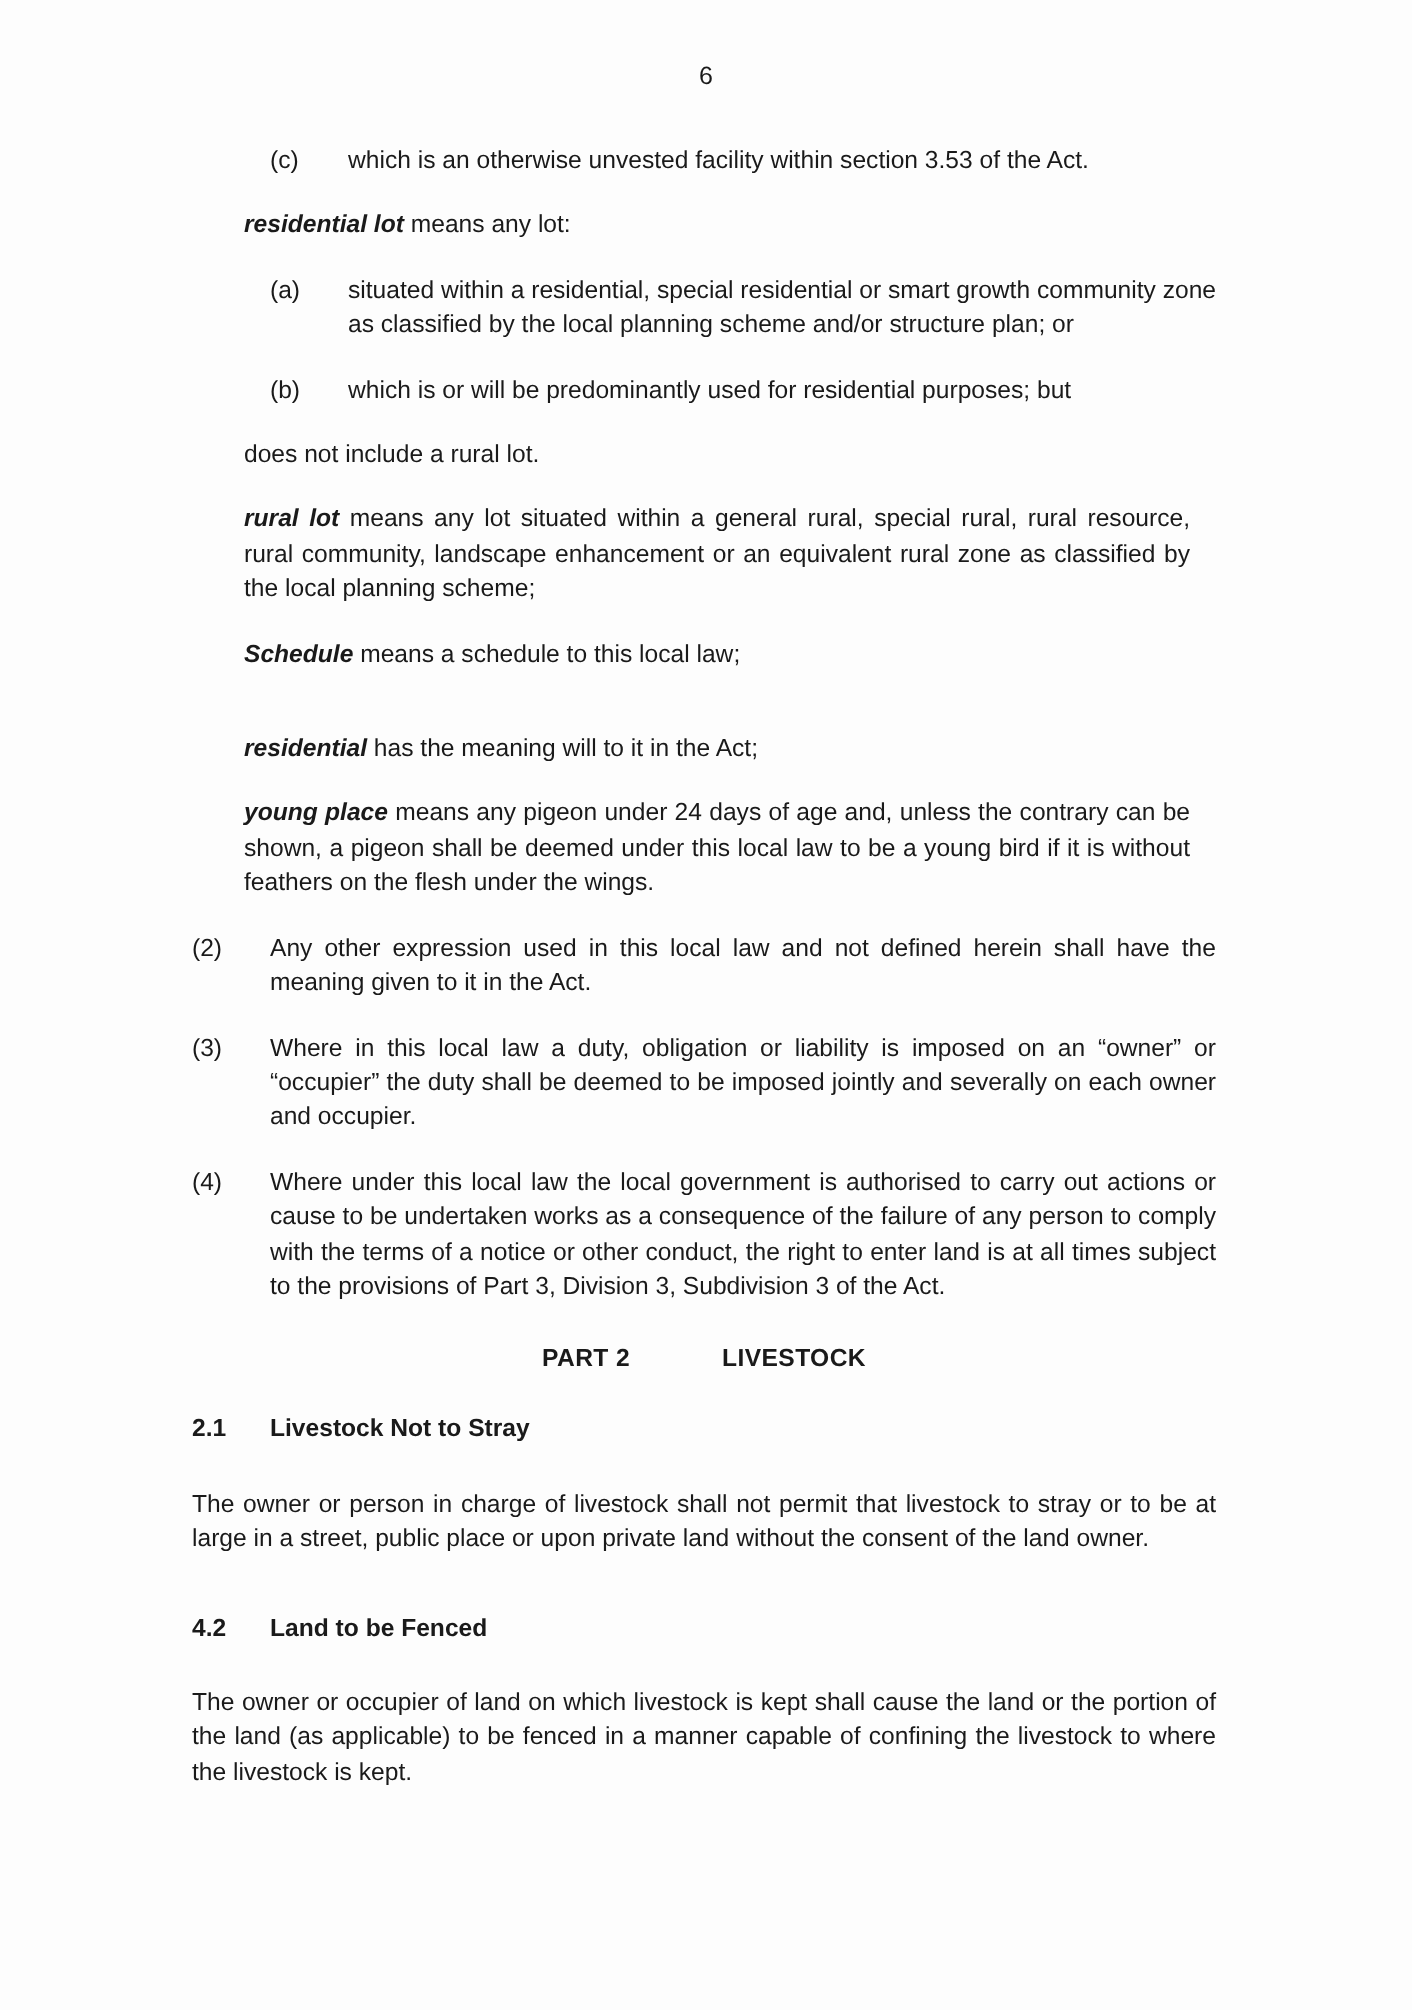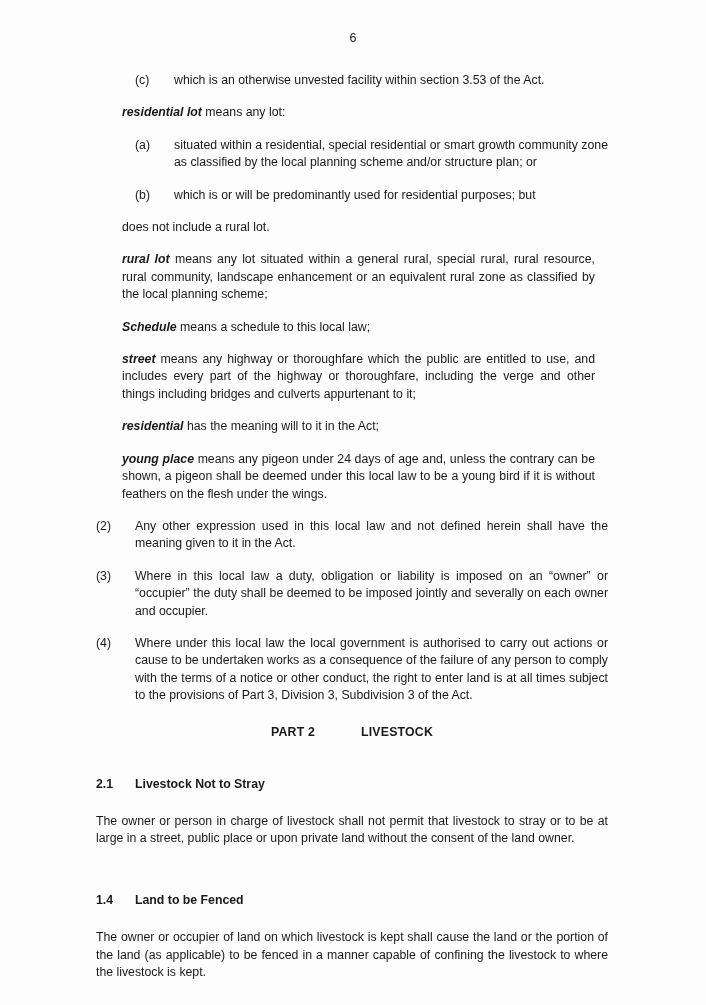--- a/index.html
+++ b/index.html
@@ -97,21 +97,20 @@
     letter-spacing: 0.2px;
   }
   .part-heading .part-label { margin-right: 46px; }
 
   .clause-heading {
     display: flex;
     align-items: flex-start;
     font-size: 12.3px;
     font-weight: bold;
     line-height: 17.4px;
-    margin-top: 17px;
   }
   .clause-heading .clause-num { width: 39px; flex: 0 0 auto; }
 </style>
 </head>
 <body>
 
 <div class="page">
 
   <div class="page-number">6</div>
 
@@ -147,21 +146,20 @@
     <div class="gap-md"></div>
 
     <p class="para lvl-def"><span class="term">rural lot</span><span> means any lot situated within a general rural, special rural, rural resource, rural community, landscape enhancement or an equivalent rural zone as classified by the local planning scheme;</span></p>
 
     <div class="gap-md"></div>
 
     <p class="para lvl-def"><span class="term">Schedule</span><span> means a schedule to this local law;</span></p>
 
     <div class="gap-md"></div>
 
-    <p class="para lvl-def"><span class="term">street</span><span> means any highway or thoroughfare which the public are entitled to use, and includes every part of the highway or thoroughfare, including the verge and other things including bridges and culverts appurtenant to it;</span></p>
 
     <div class="gap-md"></div>
 
     <p class="para lvl-def"><span class="term">residential</span><span> has the meaning will to it in the Act;</span></p>
 
     <div class="gap-md"></div>
 
     <p class="para lvl-def"><span class="term">young place</span><span> means any pigeon under 24 days of age and, unless the contrary can be shown, a pigeon shall be deemed under this local law to be a young bird if it is without feathers on the flesh under the wings.</span></p>
 
     <div class="gap-md"></div>
@@ -198,21 +196,21 @@
       <span>Livestock Not to Stray</span>
     </div>
 
     <div class="gap-lg"></div>
 
     <p class="para lvl-full">The owner or person in charge of livestock shall not permit that livestock to stray or to be at large in a street, public place or upon private land without the consent of the land owner.</p>
 
     <div class="gap-xl"></div>
 
     <div class="clause-heading">
-      <span class="clause-num">1.4</span>
+      <span class="clause-num">4.2</span>
       <span>Land to be Fenced</span>
     </div>
 
     <div class="gap-lg"></div>
 
     <p class="para lvl-full">The owner or occupier of land on which livestock is kept shall cause the land or the portion of the land (as applicable) to be fenced in a manner capable of confining the livestock to where the livestock is kept.</p>
 
   </div>
 </div>
 

